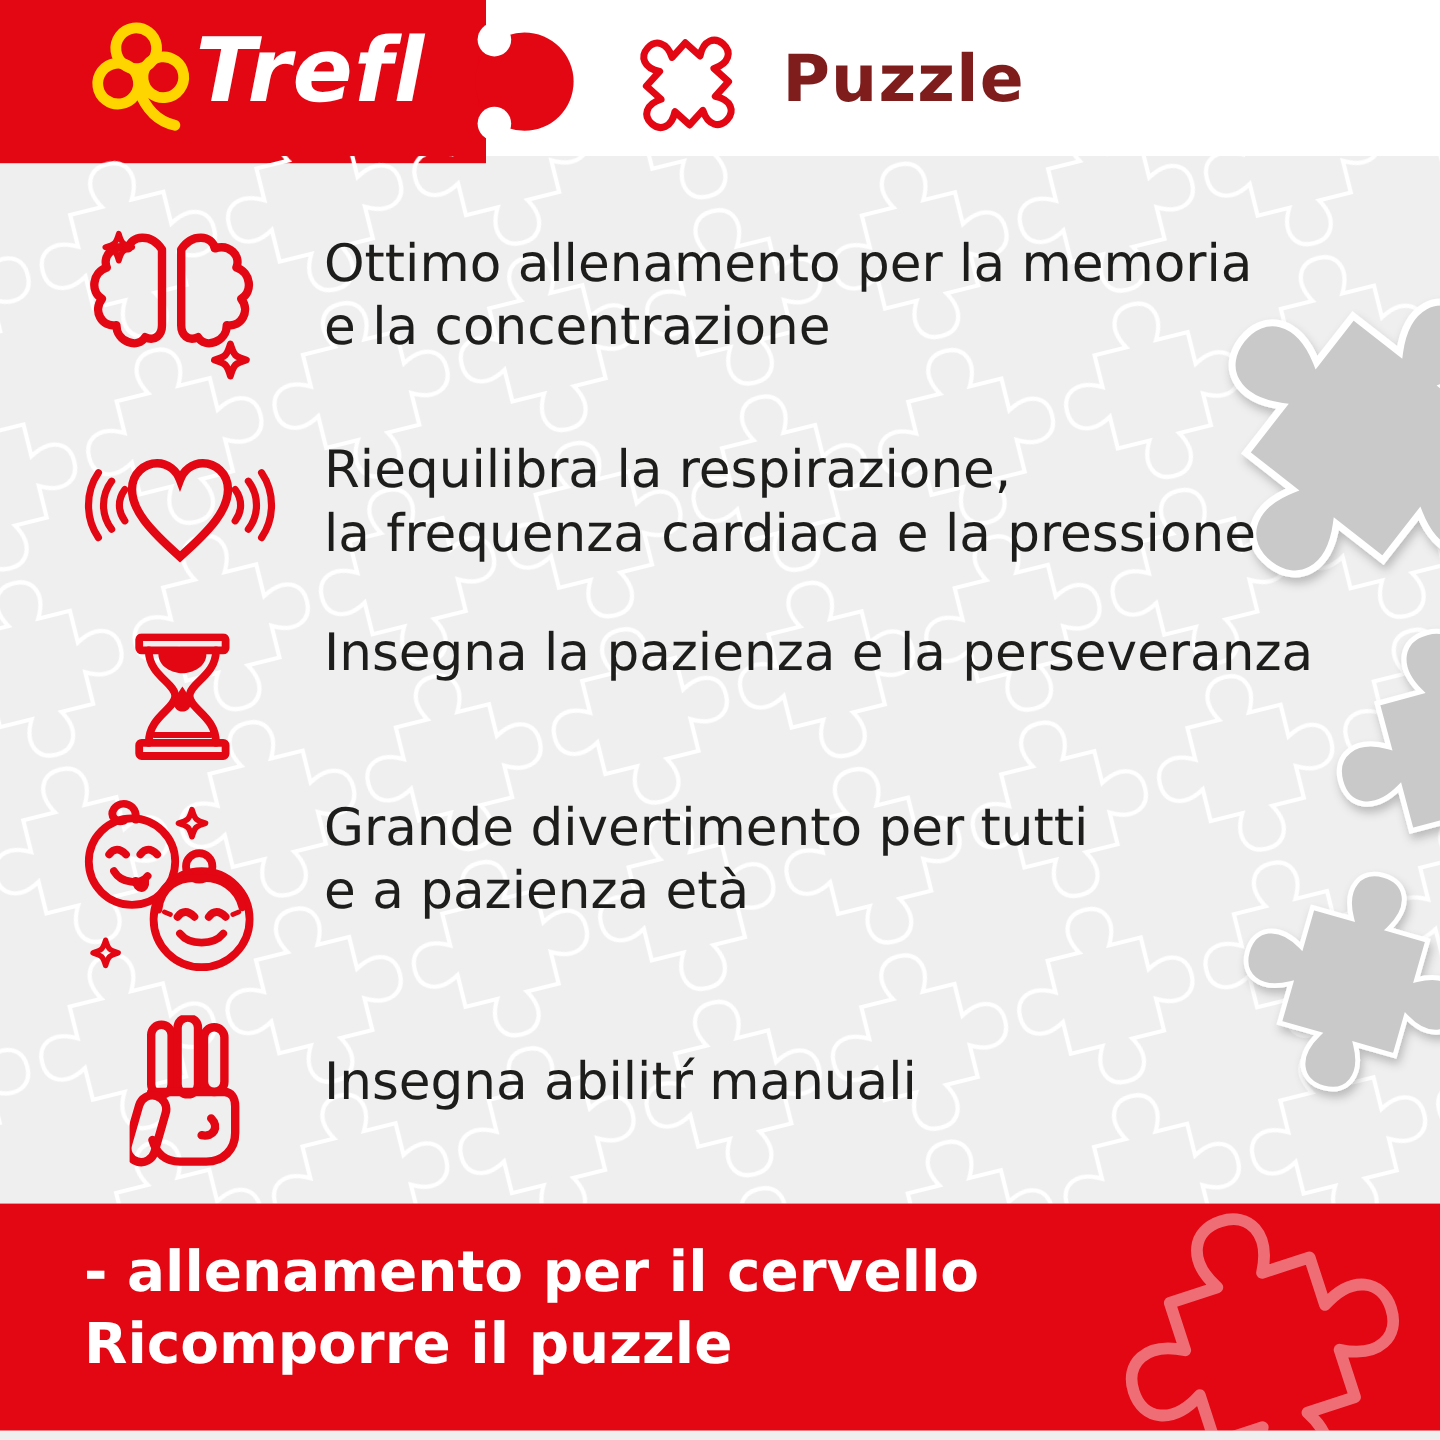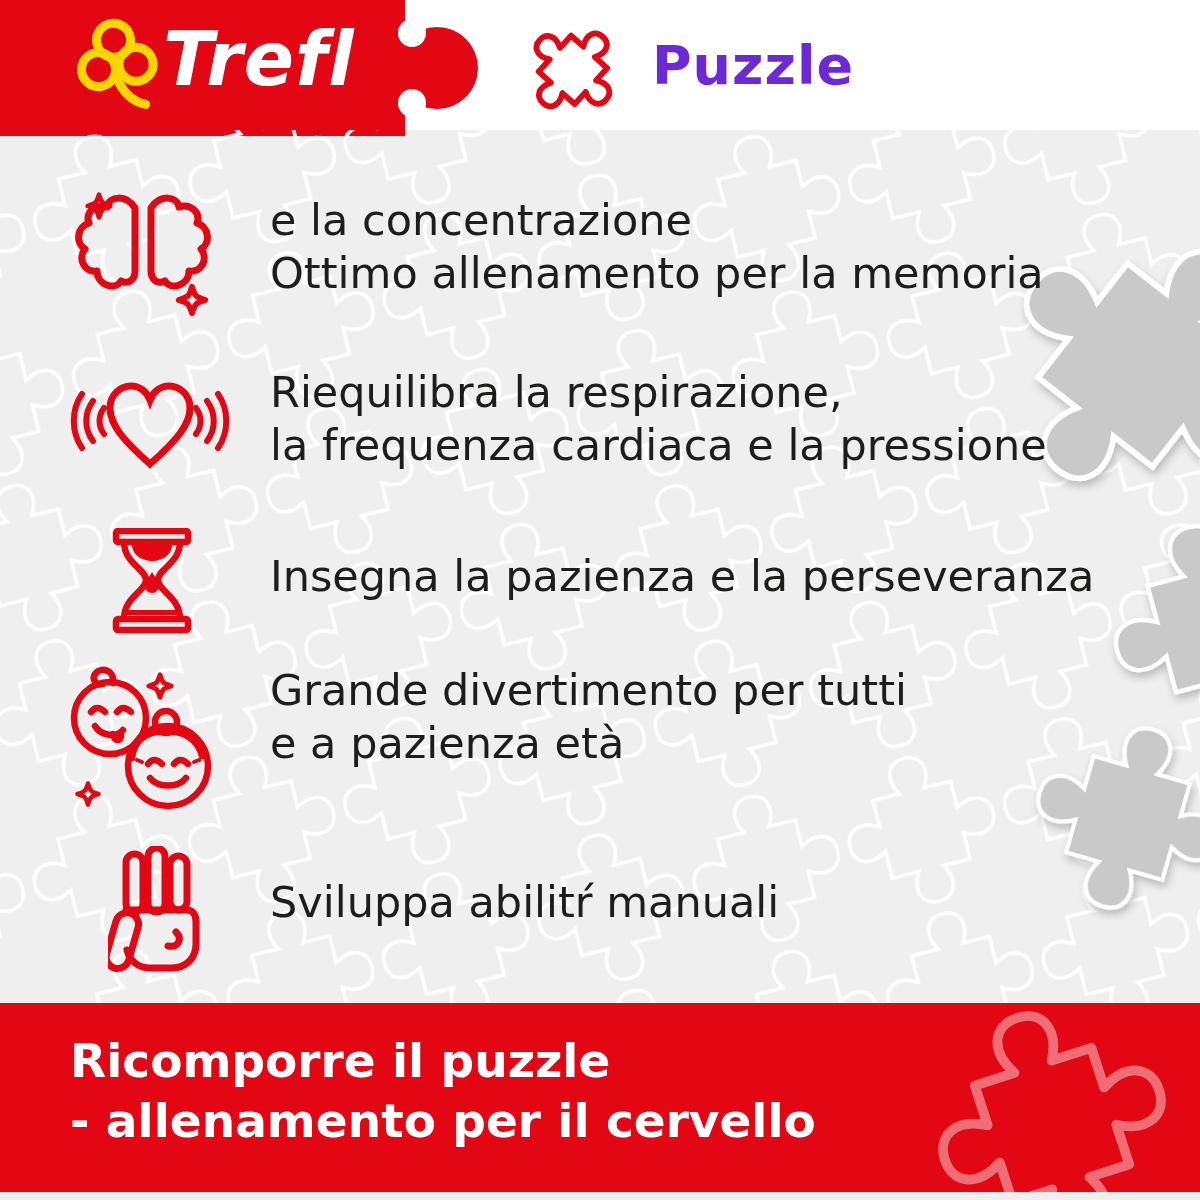--- a/index.html
+++ b/index.html
@@ -5,21 +5,21 @@
   html,body{margin:0;padding:0;width:1200px;height:1200px;overflow:hidden;
     font-family:"DejaVu Sans","Liberation Sans",sans-serif;background:#f0eff0;}
   .stage{position:relative;width:1200px;height:1192px;overflow:hidden;}
 
   
   .header{position:absolute;left:0;top:0;width:1200px;height:140px;}
   .header-white{position:absolute;left:0;top:0;width:1200px;height:130px;background:#ffffff;}
   .header-svg{position:absolute;left:0;top:0;}
   .brand-text{position:absolute;left:163px;top:16px;color:#ffffff;
     font-size:74px;font-weight:bold;font-style:italic;letter-spacing:1px;}
-  .product-text{position:absolute;left:652px;top:34px;color:#6d28d9;
+  .product-text{position:absolute;left:652px;top:34px;color:#7f1d1d;
     font-size:54px;font-weight:bold;letter-spacing:1px;}
 
   
   .decor{position:absolute;left:0;top:130px;width:1200px;height:873px;}
 
   
   .benefit-text{position:absolute;color:#1d1d1b;font-size:43px;line-height:53px;white-space:nowrap;}
   .icon-box{position:absolute;}
 
   
@@ -85,22 +85,22 @@
     <g stroke="#e30613" stroke-width="7" fill="none" stroke-linejoin="round" stroke-linecap="round">
       <path d="M79,28 C88,14 105,16 107,27 C119,23 129,33 125,43 C137,47 139,63 129,69
                C137,79 129,93 117,91 C117,105 99,111 93,101 C85,105 79,99 79,91 Z"></path>
       <path d="M79,28 C88,14 105,16 107,27 C119,23 129,33 125,43 C137,47 139,63 129,69
                C137,79 129,93 117,91 C117,105 99,111 93,101 C85,105 79,99 79,91 Z" transform="translate(150,0) scale(-1,1) translate(8,0)"></path>
       <use href="#sparkle" stroke-width="6" transform="translate(27,26) scale(0.8)"></use>
       <use href="#sparkle" stroke-width="6" transform="translate(120,120) scale(0.95)"></use>
     </g>
   </svg>
   <div class="benefit-text" style="left:270px;top:194px">
+    <span class="benefit-line" style="display:block">Ottimo allenamento per la memoria</span>
     <span class="benefit-line" style="display:block">e la concentrazione</span>
-    <span class="benefit-line" style="display:block">Ottimo allenamento per la memoria</span>
   </div>
 
   <svg class="icon-box" style="left:68px;top:370px" width="164" height="108" viewBox="0 0 164 108">
     <g stroke="#e30613" fill="none" stroke-linecap="round">
       <path stroke-width="7" d="M82,94 C56,71 42,55 42,38 C42,24 53,16 63,16 C72,16 79,22 82,30
                C85,22 92,16 101,16 C111,16 122,24 122,38 C122,55 108,71 82,94 Z"></path>
       <g stroke-width="6">
         <path d="M36,38 C30,46 30,56 36,64"></path>
         <path d="M25,31 C16,43 16,59 25,71"></path>
         <path d="M14,24 C3,40 3,62 14,78"></path>
@@ -121,21 +121,21 @@
       <rect x="6" y="91" width="72" height="11" rx="2"></rect>
       <path d="M14,14 C14,35 36,41 36,52 C36,63 14,69 14,91"></path>
       <path d="M70,14 C70,35 48,41 48,52 C48,63 70,69 70,91"></path>
     </g>
     <g fill="#e30613">
       <path d="M22,17 H62 C62,28 50,33 42,33 C34,33 22,28 22,17 Z"></path>
       <path d="M42,44 C38,50 35,54 35,58 C35,62 38,65 42,65 C46,65 49,62 49,58 C49,54 46,50 42,44 Z"></path>
       <rect x="16" y="82" width="52" height="5" rx="2.5"></rect>
     </g>
   </svg>
-  <div class="benefit-text" style="left:270px;top:550px">
+  <div class="benefit-text" style="left:270px;top:518px">
     <span class="benefit-line" style="display:block">Insegna la pazienza e la perseveranza</span>
     <span class="benefit-line" style="display:block"></span>
   </div>
 
   <svg class="icon-box" style="left:64px;top:664px" width="156" height="156" viewBox="0 0 156 156">
     <g stroke="#e30613" stroke-width="6.5" fill="none" stroke-linecap="round" stroke-linejoin="round">
       <circle cx="46" cy="54" r="36"></circle>
       <path d="M49,19 C51,6 37,2 31,10 C27,16 33,22 39,20"></path>
       <path d="M27,48 Q33,40 41,48"></path>
       <path d="M53,48 Q59,40 67,48"></path>
@@ -162,27 +162,27 @@
     <g stroke="#e30613" stroke-width="7" fill="none" stroke-linecap="round" stroke-linejoin="round">
       <rect x="18" y="8" width="17" height="58" rx="8.5"></rect>
       <rect x="40" y="2" width="17" height="64" rx="8.5"></rect>
       <rect x="62" y="10" width="17" height="54" rx="8.5"></rect>
       <path d="M18,64 L79,64 C85,64 88,69 88,76 L88,98 C88,112 78,122 64,122 L42,122 C30,122 22,115 19,104"></path>
       <rect x="3" y="66" width="23" height="57" rx="11.5" transform="rotate(16 14 94)"></rect>
       <path d="M60,100 C70,102 75,93 68,86"></path>
     </g>
   </svg>
   <div class="benefit-text" style="left:270px;top:876px">
-    <span class="benefit-line" style="display:block">Sviluppa abilitŕ manuali</span>
+    <span class="benefit-line" style="display:block">Insegna abilitŕ manuali</span>
     <span class="benefit-line" style="display:block"></span>
   </div>
 
   <div class="footer">
     <svg class="footer-svg" width="1200" height="197" viewBox="0 0 1200 197">
       <use href="#piece" fill="none" stroke="#ffffff" stroke-opacity="0.42" stroke-width="4" stroke-linejoin="round" transform="translate(1052,122) rotate(-18) scale(2.45) translate(-50,-50)"></use>
     </svg>
     <div class="footer-text">
+      <span style="display:block">- allenamento per il cervello</span>
       <span style="display:block">Ricomporre il puzzle</span>
-      <span style="display:block">- allenamento per il cervello</span>
     </div>
   </div>
 
 </div>
 
 </body></html>

